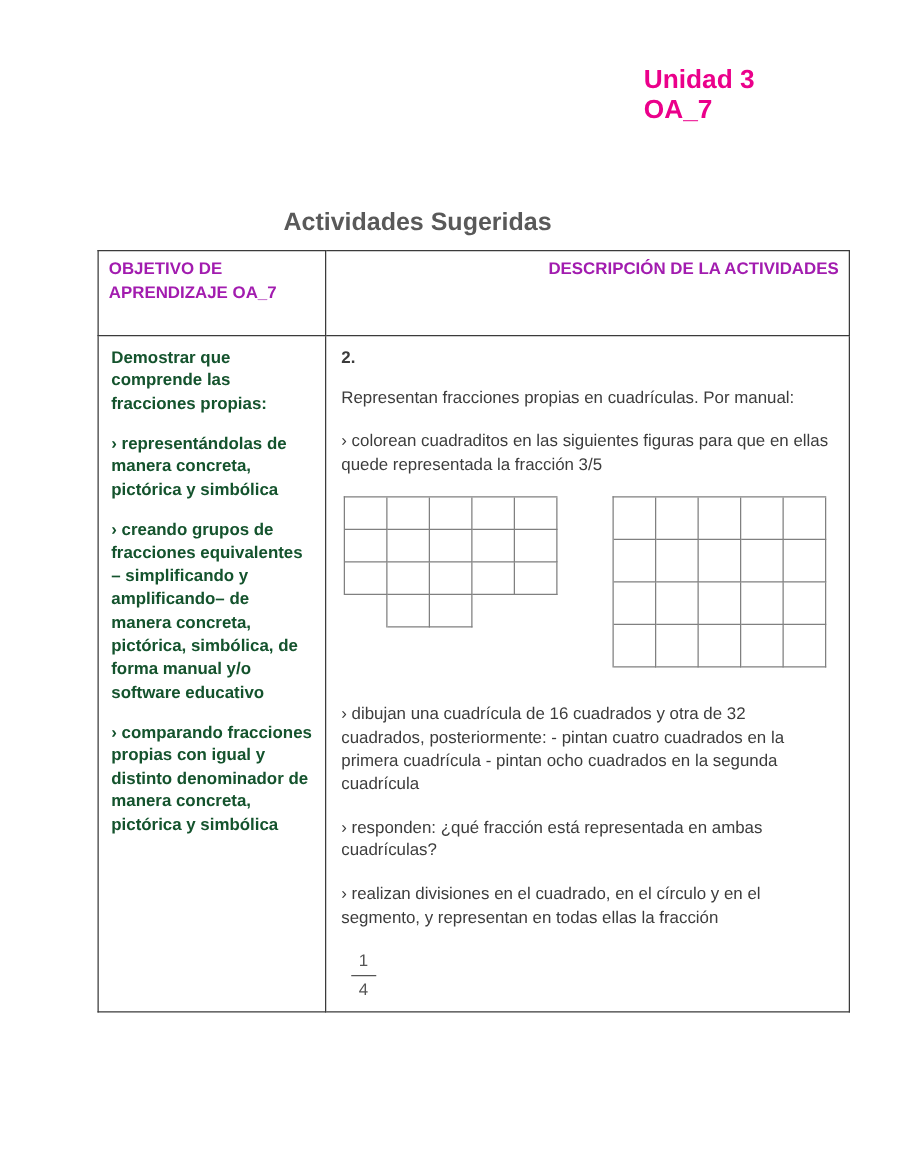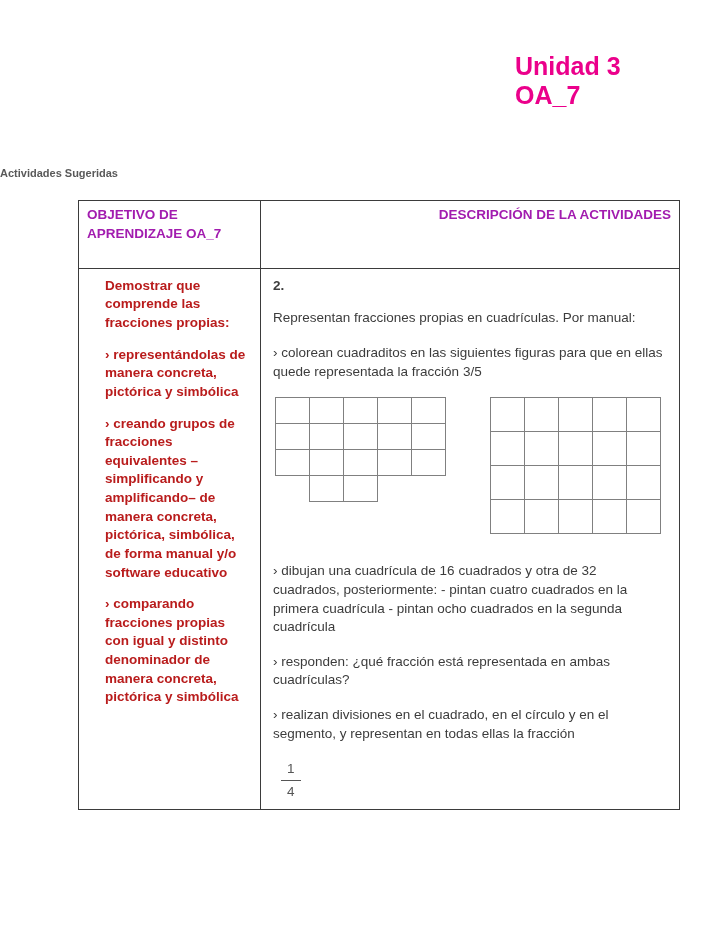--- a/index.html
+++ b/index.html
@@ -34,33 +34,34 @@
     font-weight: bold;
     color: #111;
     margin-top: 3px;
   }
   .unit-block {
     position: absolute;
     left: 515px;
     top: 52px;
   }
   .unit-label, .oa-code {
-    font-size: 25px;
+    font-size: 21px;
     font-weight: bold;
     color: var(--accent, #eb008b);
   }
   .oa-code { }
 
   
   .section-title {
     position: absolute;
     top: 167px;
     left: 0;
     width: 668px;
-    font-size: 11px;
+    text-align: center;
+    font-size: 20px;
     font-weight: bold;
     color: var(--section_title, #595959);
   }
 
   
   table.activities-table {
     position: absolute;
     left: 78px;
     top: 200px;
     width: 567px;
@@ -82,24 +83,24 @@
     line-height: 1.4;
   }
   th.col-obj { text-align: left; }
   th.col-desc { text-align: right; }
 
   .objective-cell {
     padding: 8px 10px;
     height: 520px;
   }
   .objective-cell p {
-    margin: 0 0 13px 16px;
-    font-size: 13.5px;
-    font-weight: bold;
-    color: #b91c1c;
+    margin: 0 0 13px 0;
+    font-size: 13.5px;
+    font-weight: bold;
+    color: #14532d;
     line-height: 1.38;
   }
 
   .activity-cell { padding: 8px 12px; }
   .activity-cell p {
     margin: 0 0 16px 0;
     font-size: 13.5px;
     color: #3c3c3c;
     line-height: 1.38;
   }

